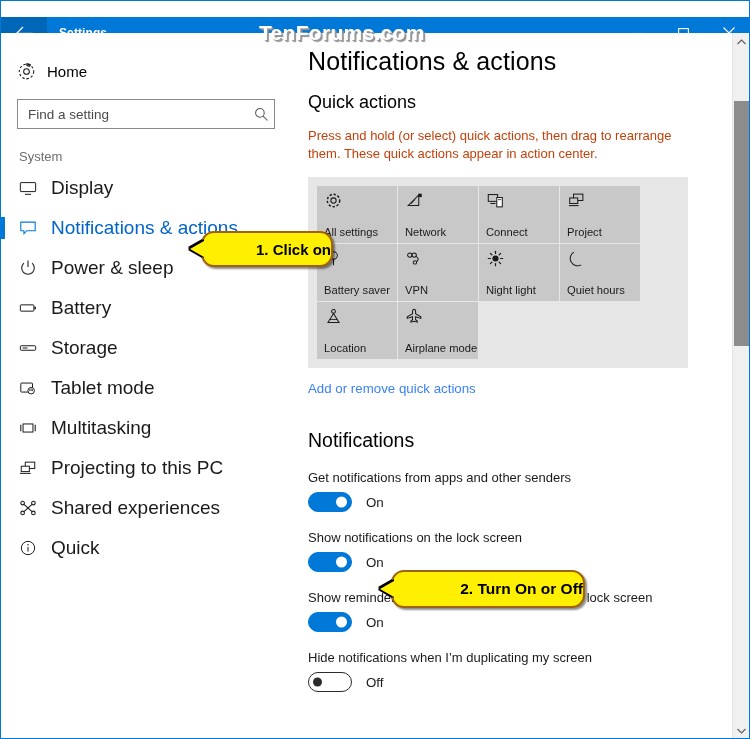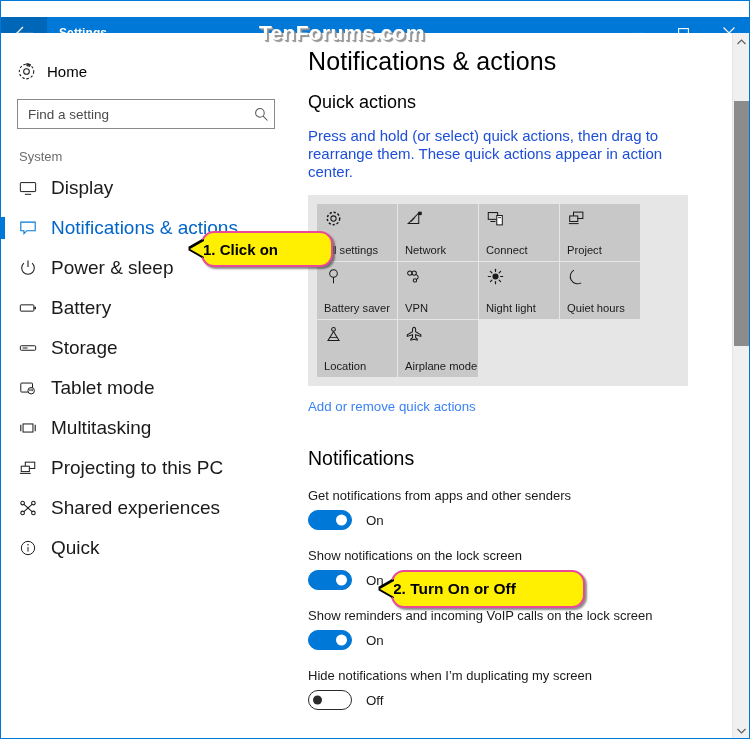--- a/index.html
+++ b/index.html
@@ -161,23 +161,23 @@
     letter-spacing: .1px;
   }
   .section-head {
     margin: 16px 0 0 12px;
     font-size: 18px;
     color: #000000;
   }
   .desc {
     margin: 14px 0 0 12px;
     width: 385px;
-    font-size: 15px;
+    font-size: 13px;
     line-height: 18px;
-    color: #1d4ed8;
+    color: #c2410c;
   }
 
   
   .qa-panel {
     margin: 14px 0 0 12px;
     width: 380px;
     background: #e6e6e6;
     padding: 9px 0 9px 9px;
     box-sizing: border-box;
   }
@@ -278,27 +278,27 @@
     top: 68px;
     width: 15px;
     height: 245px;
     background: #8c8c8c;
   }
 
   
   .callout {
     position: absolute;
     background: #ffef00;
-    border: 2px solid #ec4899;
+    border: 2px solid #a16207;
     border-radius: 13px;
     font-weight: bold;
     color: #000000;
     display: flex;
     align-items: center;
-    justify-content: flex-start;
+    justify-content: flex-end;
     box-shadow: 2px 2px 2px rgba(0,0,0,.45);
     z-index: 25;
     white-space: nowrap;
   }
   .callout .tail {
     position: absolute;
     left: -13px;
     top: 50%;
     transform: translateY(-50%);
     width: 0; height: 0;

